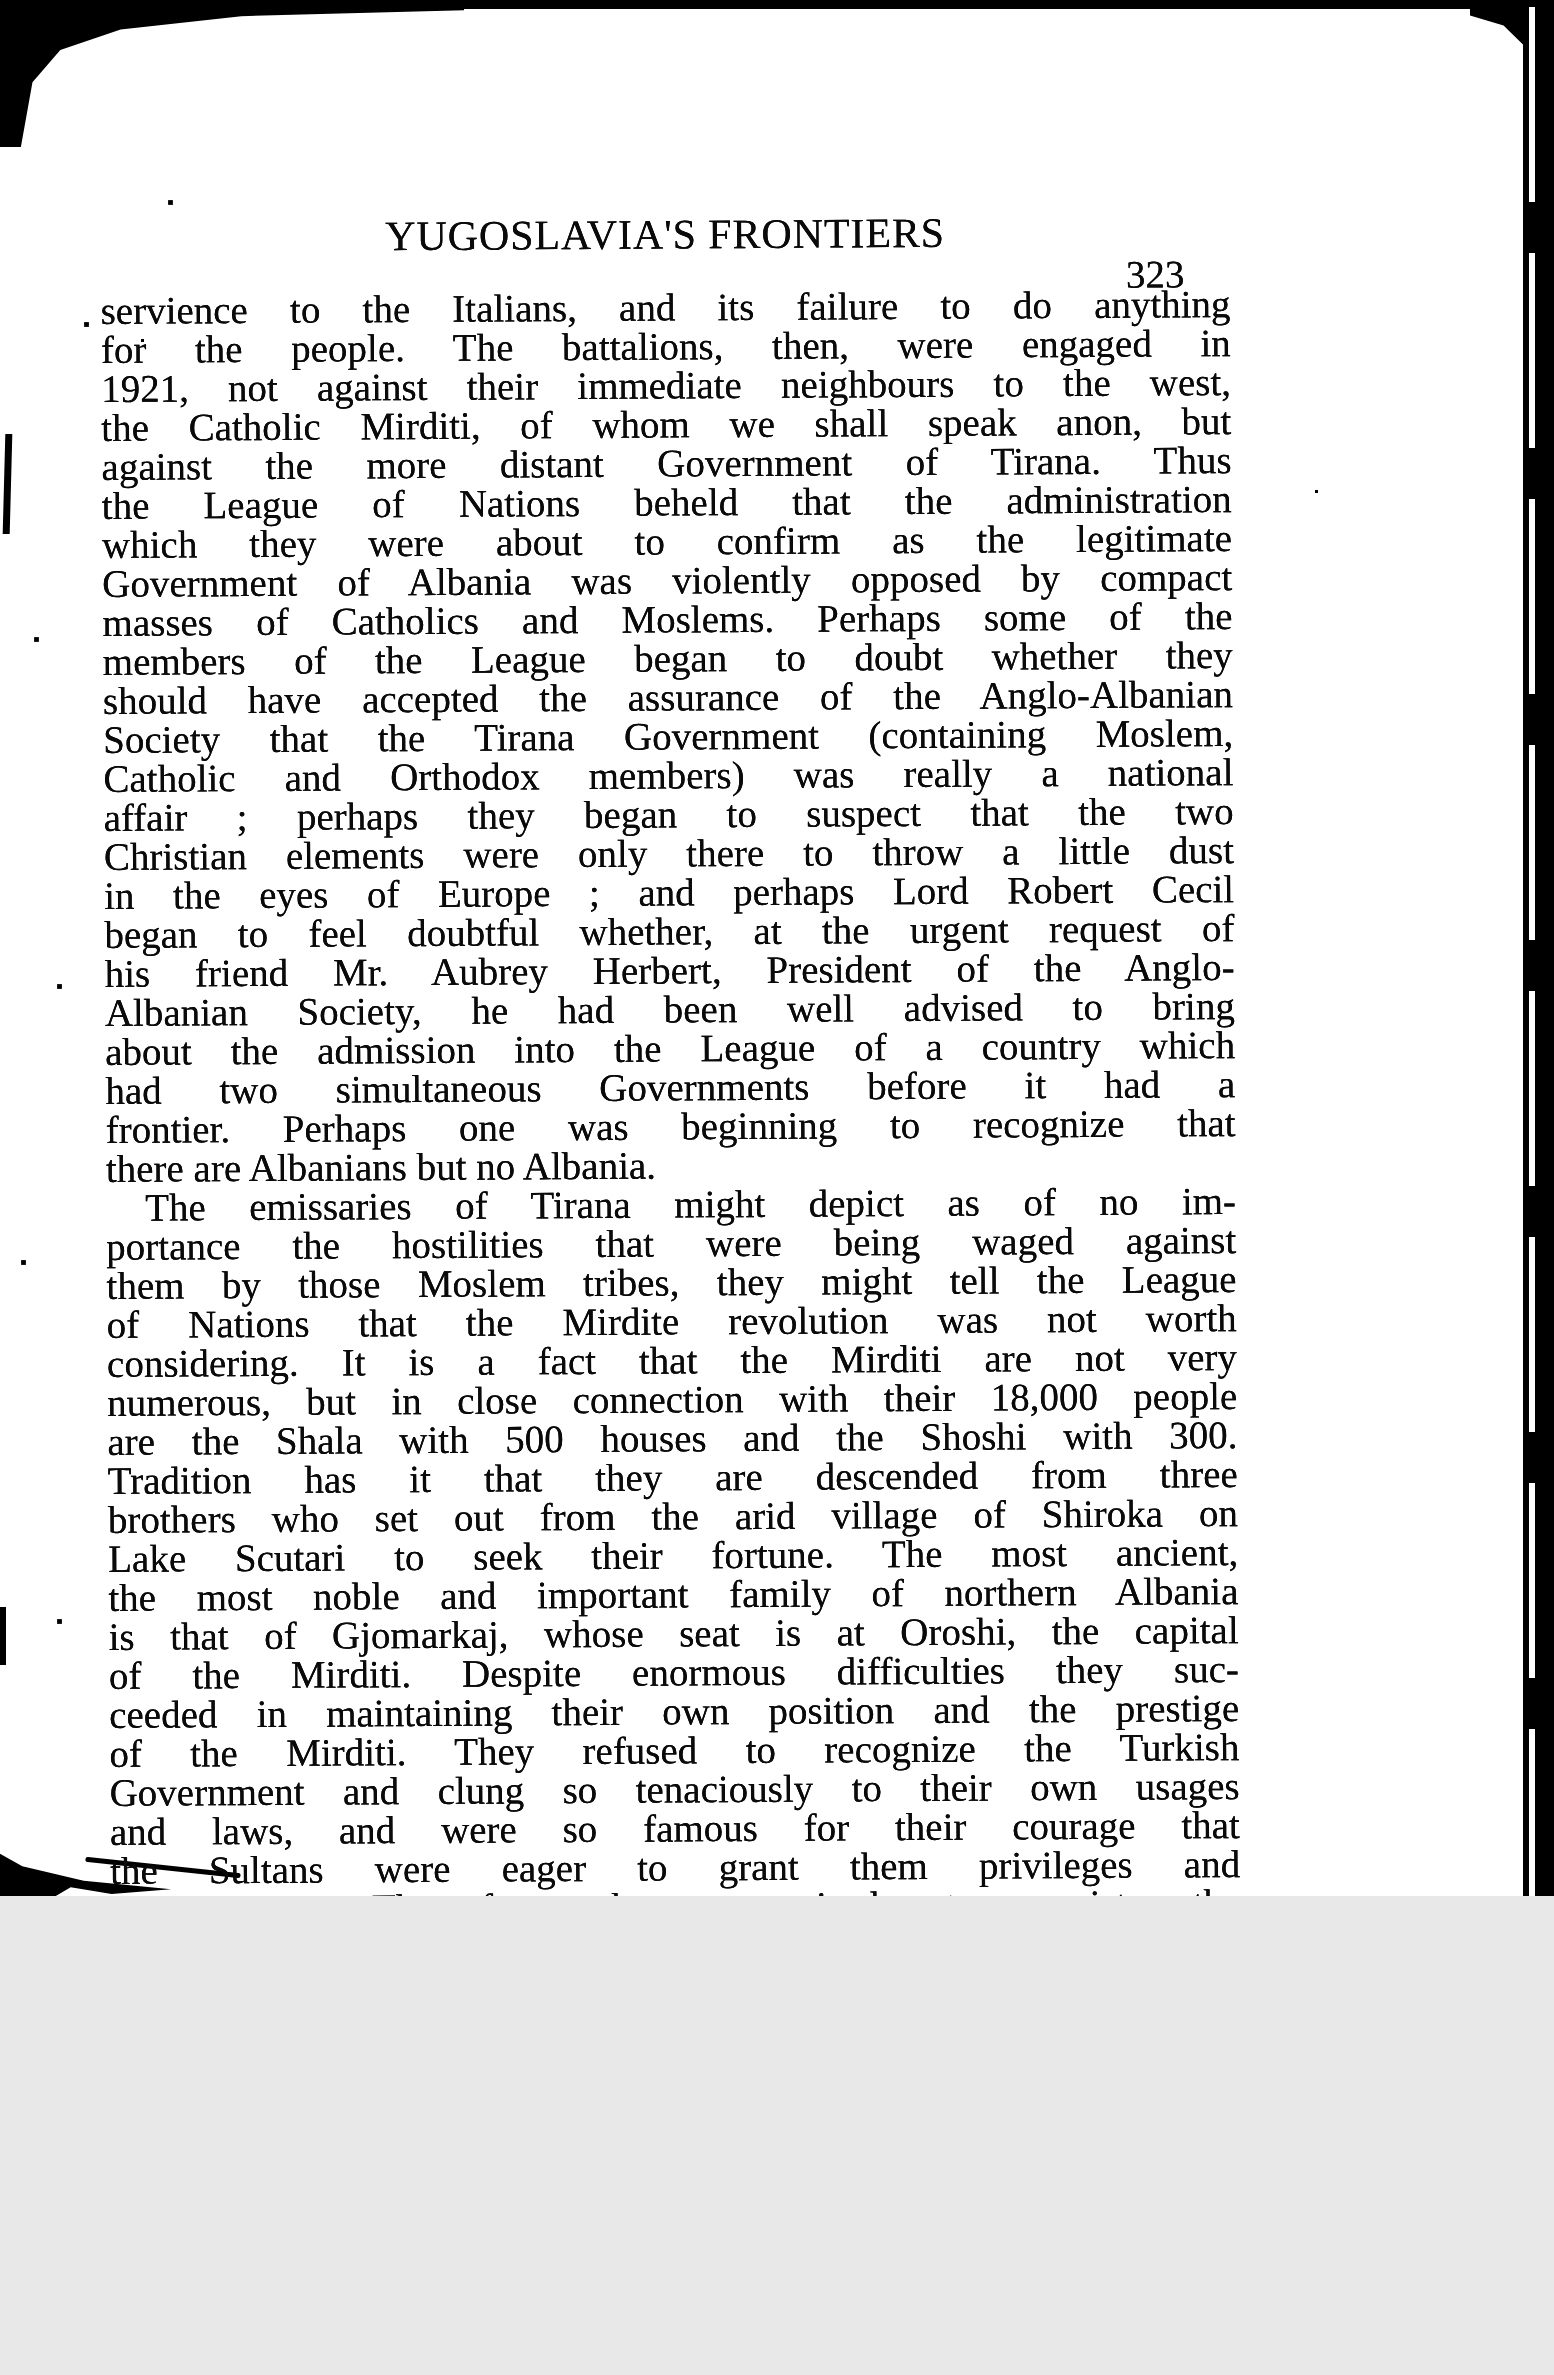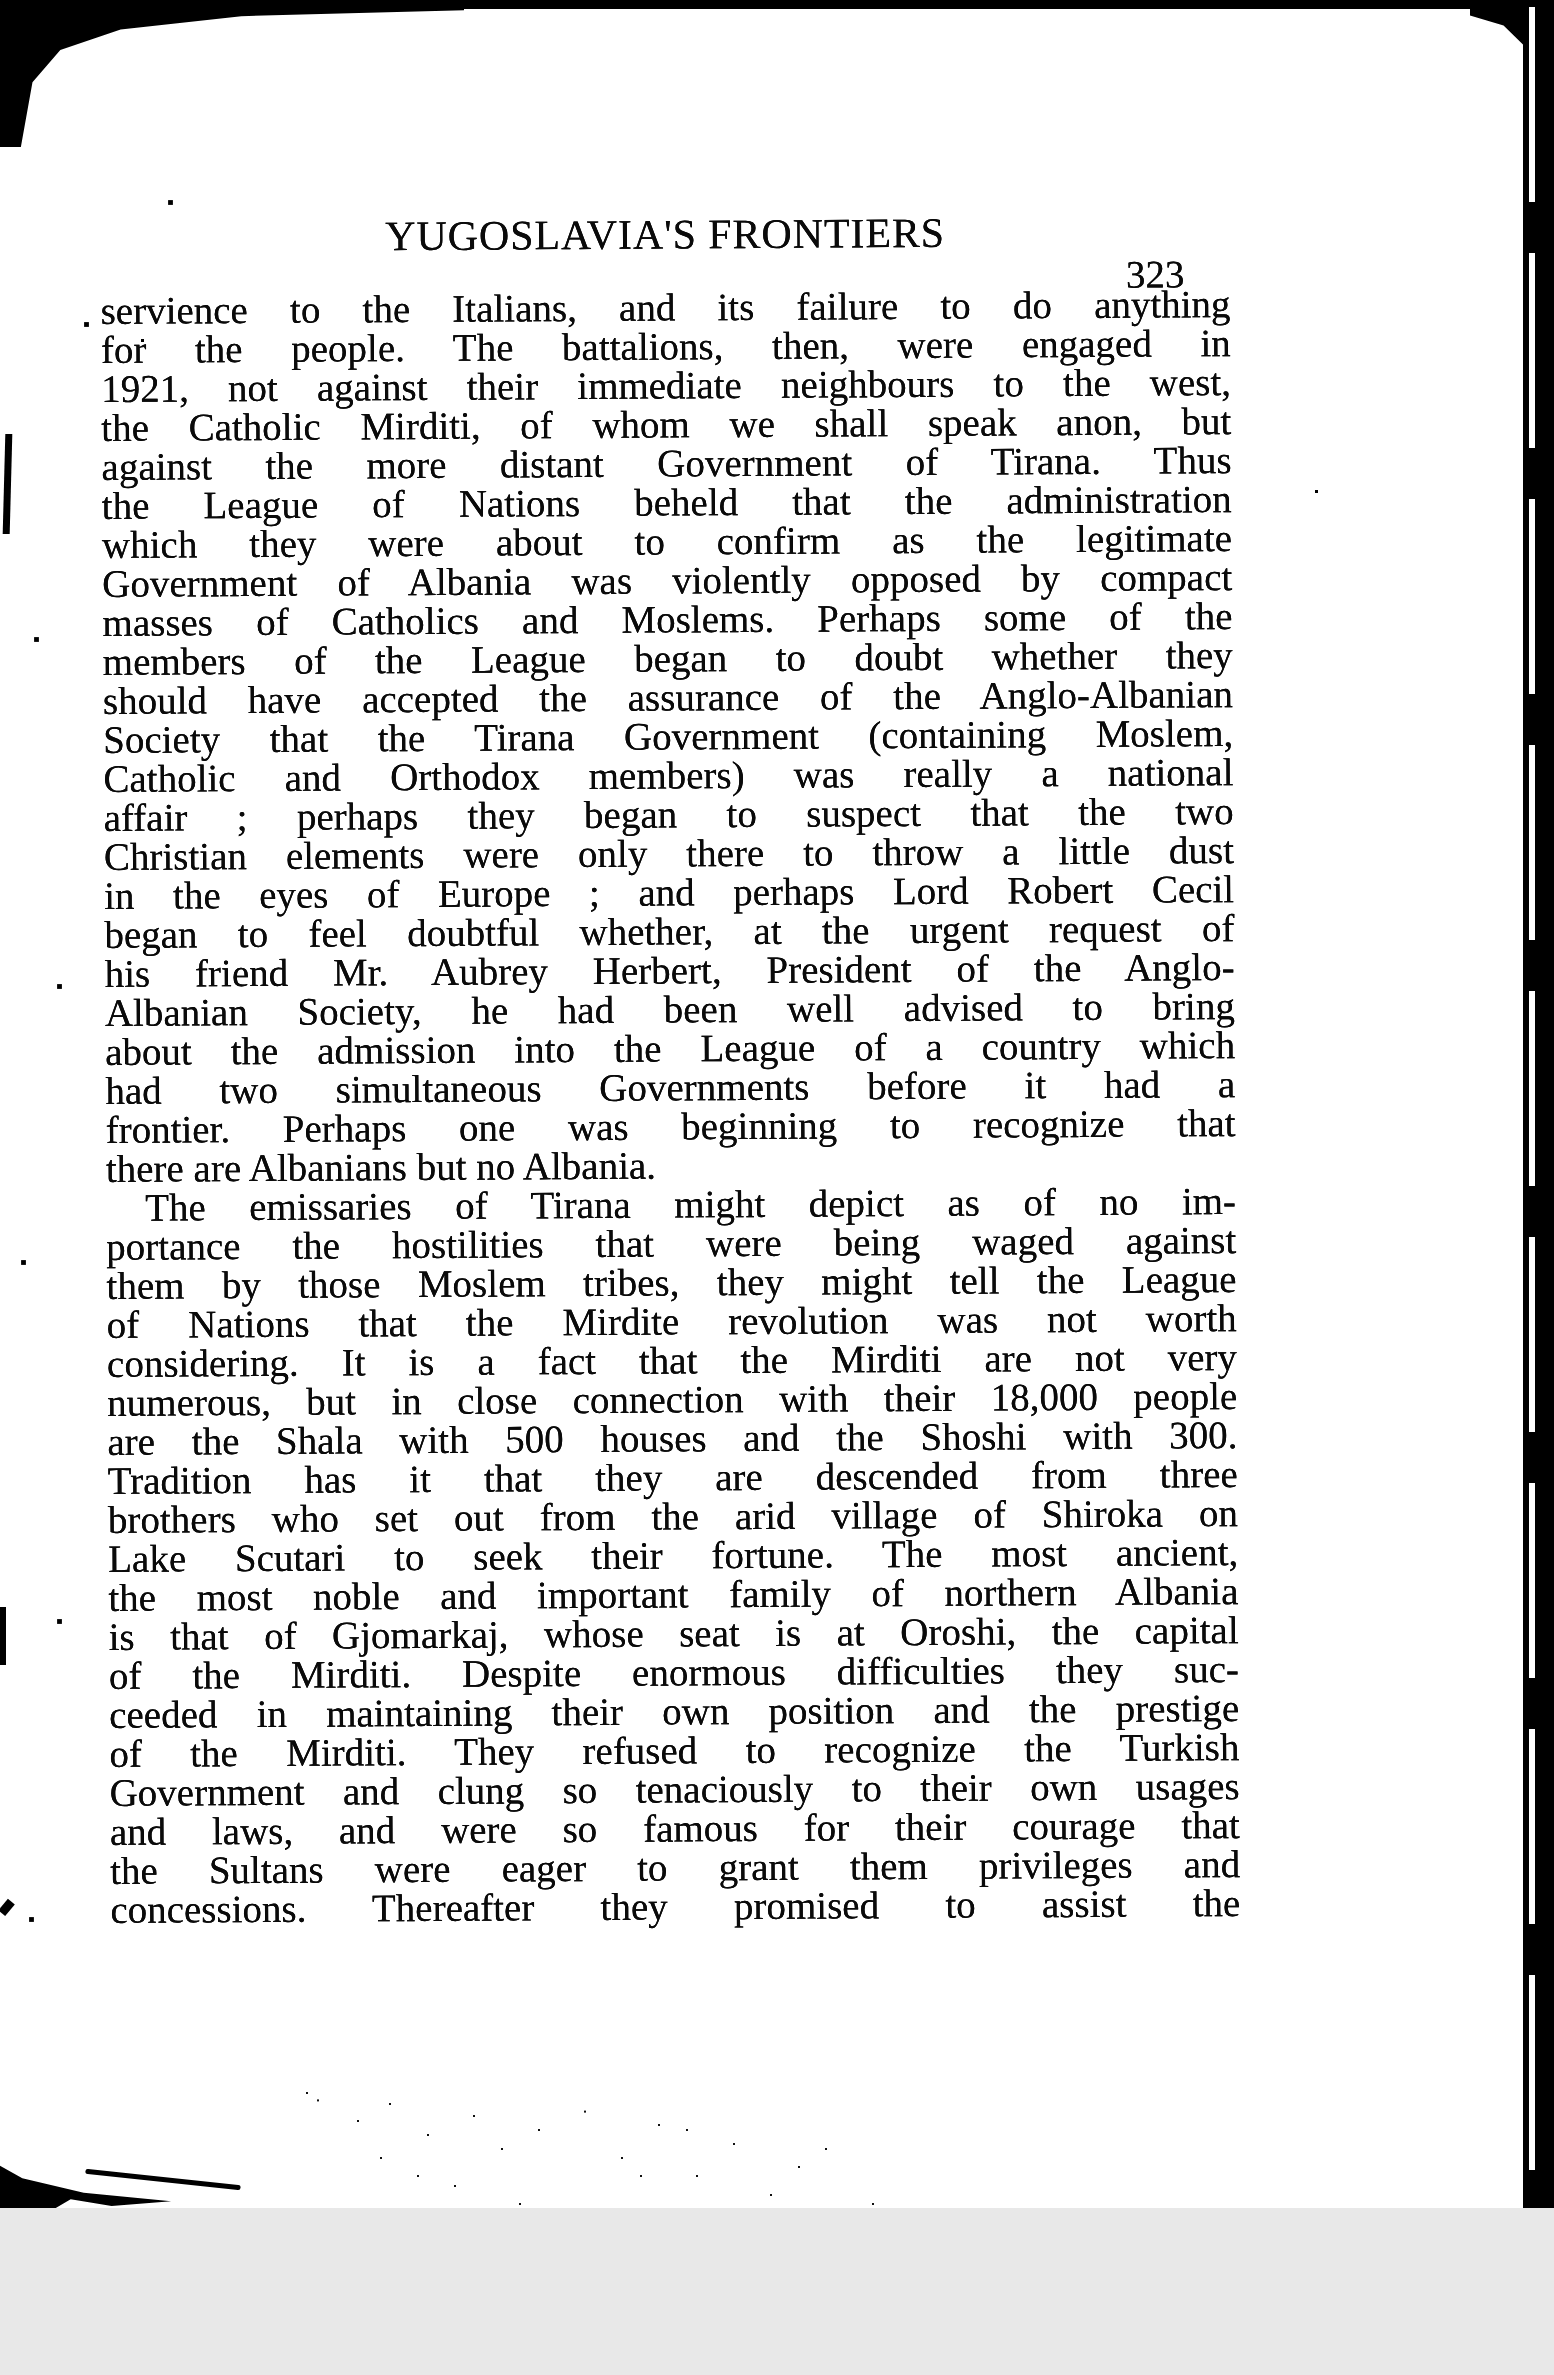--- a/index.html
+++ b/index.html
@@ -1,18 +1,18 @@
 <!DOCTYPE html>
 <html style="font-size:15px"><head>
 <meta charset="utf-8">
 <style>
   html,body{margin:0;padding:0;background:#e8e8e8;}
   .page{
     position:relative;
-    width:1555px;height:2208px;
+    width:1555px;height:1896px;
     background:#ffffff;
     overflow:hidden;
     font-family:"Liberation Serif","DejaVu Serif",serif;
     color:#0a0a0a;
   }
   
   .content{
     position:absolute;
     left:100px;top:217px;
     width:1130px;

